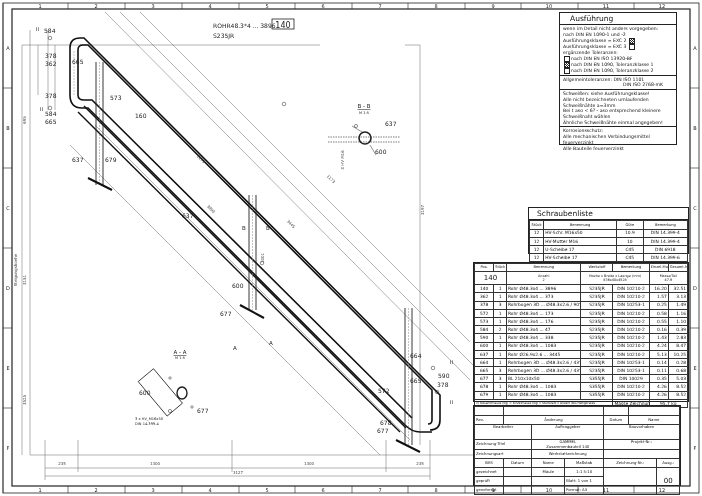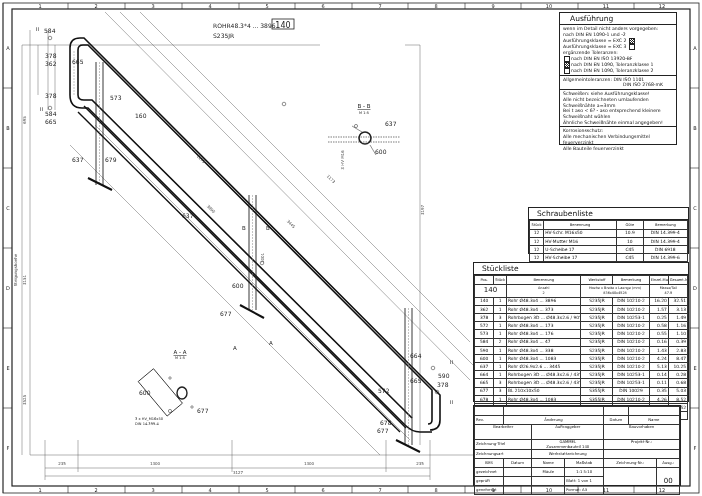--- a/index.html
+++ b/index.html
@@ -330,21 +330,20 @@
             <td class="c">12</td>
             <td>HV-Scheibe 17</td>
             <td class="c">C45</td>
             <td class="c">DIN 14.399-6</td>
           </tr>
   </tbody>
       </table>
 </div>
 
 <div class="panel" style="left:473px;top:262px;width:216px;height:140px;">
-  <div class="bigttl">Stückliste</div>
   <table>
     <colgroup>
           <col style="width:9%">
           <col style="width:6%">
           <col style="width:35%">
           <col style="width:15%">
           <col style="width:17%">
           <col style="width:9%">
           <col style="width:9%">
         </colgroup>

